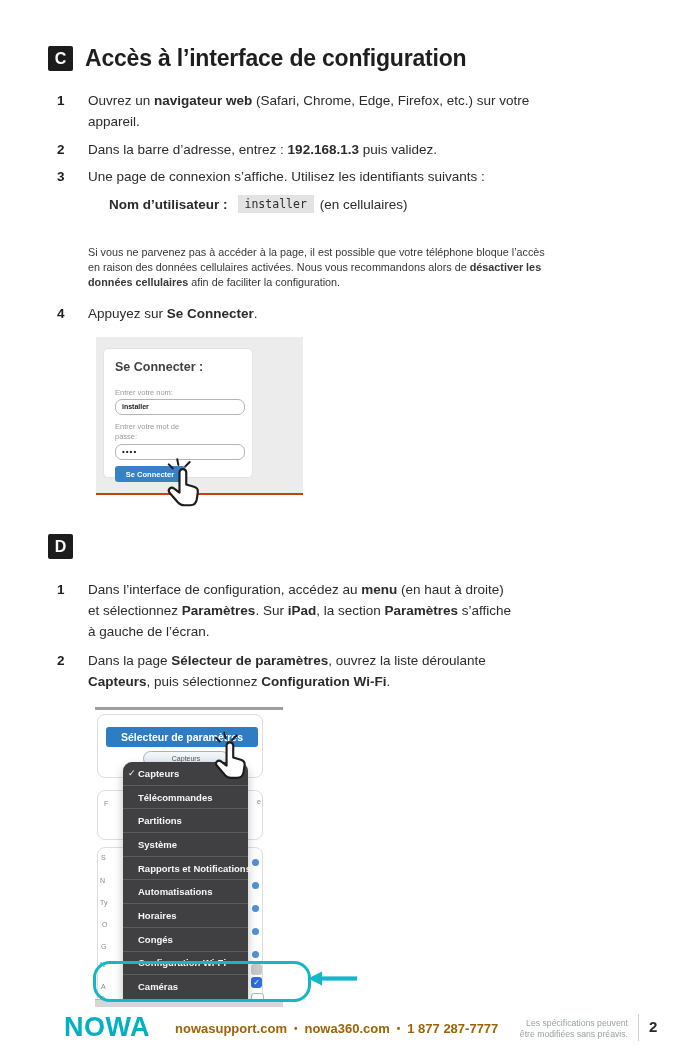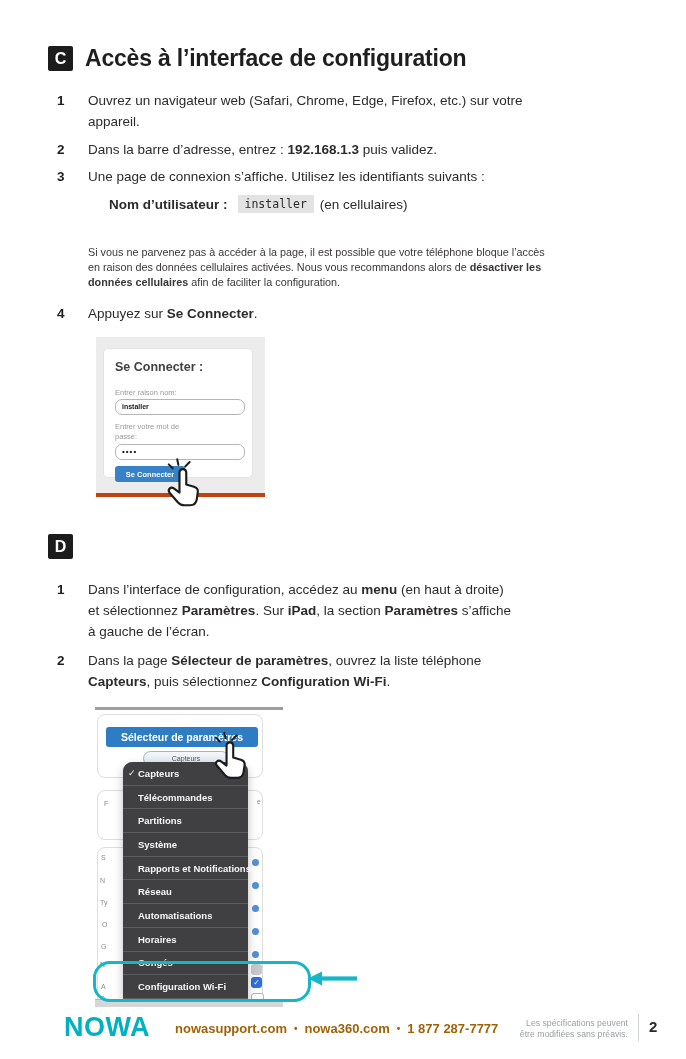--- a/index.html
+++ b/index.html
@@ -13,21 +13,21 @@
   
   .step{position:absolute;left:57px;width:565px;font-size:13.5px;line-height:21px;}
   .step .num{position:absolute;left:0;top:0;width:18px;font-weight:700;color:#1f1d1e;}
   .step .txt{margin-left:31px;color:#2d2a2b;}
   .cred{position:absolute;left:109px;font-size:13.5px;color:#2d2a2b;height:22px;display:flex;align-items:center;}
   .chip{display:inline-block;background:#e3e3e3;color:#2c2c2c;font-family:"DejaVu Sans Mono",monospace;
         font-size:11.5px;padding:2px 7px;margin:0 6px 0 10px;vertical-align:middle;}
   .note{position:absolute;left:88px;width:545px;font-size:10.8px;line-height:15px;color:#3a3637;}
   
   .shot1{position:absolute;left:96px;top:337px;width:169px;height:156px;background:#ececec;
-         border-bottom:4px solid #c2410c;}
+         border-bottom:2px solid #c2410c;padding-left:38px;}
   .shot1 .card{position:absolute;left:7px;top:11px;width:148px;height:128px;background:#fff;
                border:1px solid #e3e3e3;border-radius:5px;}
   .shot1 .t{position:absolute;left:11px;top:11px;font-size:12.5px;font-weight:700;color:#414141;}
   .shot1 .lbl{position:absolute;left:11px;font-size:7.5px;color:#9a9a9a;line-height:10px;}
   .shot1 .inp{position:absolute;left:11px;width:122px;height:14px;background:#fff;border:1px solid #b5b5b5;
               border-radius:7px;font-size:7px;font-weight:700;color:#191919;line-height:14px;padding-left:6px;}
   .shot1 .btn{position:absolute;left:11px;top:117px;width:70px;height:16px;background:#3781c6;border-radius:3px;
               color:#fff;font-size:7.5px;font-weight:700;display:flex;align-items:center;justify-content:center;}
   
   .shot2{position:absolute;left:95px;top:707px;width:188px;height:300px;overflow:hidden;background:#fff;}
@@ -70,21 +70,21 @@
 
 <div class="page">
 
   <div class="sec-heading" style="top:45px;">
     <div class="sec-square">C</div>
     <div class="sec-title">Accès à l’interface de configuration</div>
   </div>
 
   <div class="step" style="top:90px;">
     <span class="num">1</span>
-    <div class="txt"><span>Ouvrez un </span><span style="font-weight: 400;">navigateur web</span><span> (Safari, Chrome, Edge, Firefox, etc.) sur votre</span><br><span>appareil.</span></div>
+    <div class="txt"><span>Ouvrez un </span><span style="font-weight: 700;">navigateur web</span><span> (Safari, Chrome, Edge, Firefox, etc.) sur votre</span><br><span>appareil.</span></div>
   </div>
   <div class="step" style="top:139px;">
     <span class="num">2</span>
     <div class="txt"><span>Dans la barre d’adresse, entrez : </span><span style="font-weight: 700;">192.168.1.3</span><span> puis validez.</span></div>
   </div>
   <div class="step" style="top:166px;">
     <span class="num">3</span>
     <div class="txt"><span>Une page de connexion s’affiche. Utilisez les identifiants suivants :</span></div>
   </div>
   <div class="cred" style="top:193px;">
@@ -94,21 +94,21 @@
     </div>
   <div class="note" style="top:245px;"><span>Si vous ne parvenez pas à accéder à la page, il est possible que votre téléphone bloque l’accès</span><br><span>en raison des données cellulaires activées. Nous vous recommandons alors de </span><span style="font-weight: 700;">désactiver les</span><br><span style="font-weight: 700;">données cellulaires</span><span> afin de faciliter la configuration.</span></div>
   <div class="step" style="top:303px;">
     <span class="num">4</span>
     <div class="txt"><span>Appuyez sur </span><span style="font-weight: 700;">Se Connecter</span><span>.</span></div>
   </div>
 
   <div class="shot1">
     <div class="card">
       <div class="t">Se Connecter :</div>
-      <div class="lbl" style="top:39px;">Entrer raison nom:</div>
+      <div class="lbl" style="top:39px;">Entrer votre nom:</div>
       <div class="inp" style="top:50px;">installer</div>
       <div class="lbl" style="top:73px;width:72px;">Entrer votre mot de passe:</div>
       <div class="inp" style="top:95px;letter-spacing:1px;font-size:8px;">••••</div>
       <div class="btn">Se Connecter</div>
     </div>
   </div>
 
   <svg class="hand" style="left:163px;top:457px;" width="42" height="52" viewBox="0 0 36 46">
     <g fill="none" stroke="#1c1c1c" stroke-width="1.8" stroke-linecap="round">
       <path d="M8 10 L4.5 6.5"></path>
@@ -121,21 +121,21 @@
   <div class="sec-heading" style="top:534px;">
     <div class="sec-square">D</div>
   </div>
 
   <div class="step" style="top:579px;">
     <span class="num">1</span>
     <div class="txt"><span>Dans l’interface de configuration, accédez au </span><span style="font-weight: 700;">menu</span><span> (en haut à droite)</span><br><span>et sélectionnez </span><span style="font-weight: 700;">Paramètres</span><span>. Sur </span><span style="font-weight: 700;">iPad</span><span>, la section </span><span style="font-weight: 700;">Paramètres</span><span> s’affiche</span><br><span>à gauche de l’écran.</span></div>
   </div>
   <div class="step" style="top:650px;">
     <span class="num">2</span>
-    <div class="txt"><span>Dans la page </span><span style="font-weight: 700;">Sélecteur de paramètres</span><span>, ouvrez la liste téléphone</span><br><span style="font-weight: 700;">Capteurs</span><span>, puis sélectionnez </span><span style="font-weight: 700;">Configuration Wi-Fi</span><span>.</span></div>
+    <div class="txt"><span>Dans la page </span><span style="font-weight: 700;">Sélecteur de paramètres</span><span>, ouvrez la liste déroulante</span><br><span style="font-weight: 700;">Capteurs</span><span>, puis sélectionnez </span><span style="font-weight: 700;">Configuration Wi-Fi</span><span>.</span></div>
   </div>
 
   <div class="shot2">
     <div class="topstrip"></div>
 
     <div class="card" style="top:7px;height:62px;">
       <div class="hdr">Sélecteur de paramètres</div>
       <div class="pill">Capteurs</div>
       <div class="bluebtn"></div>
     </div>
@@ -173,23 +173,20 @@
       <div class="mrow">
           <span>Partitions</span>
         </div>
       <div class="mrow">
           <span>Système</span>
         </div>
       <div class="mrow">
           <span>Rapports et Notifications</span>
         </div>
       <div class="mrow">
-          <span>Réseau</span>
-        </div>
-      <div class="mrow">
           <span>Automatisations</span>
         </div>
       <div class="mrow">
           <span>Horaires</span>
         </div>
       <div class="mrow">
           <span>Congés</span>
         </div>
       <div class="mrow">
           <span>Configuration Wi-Fi</span>

